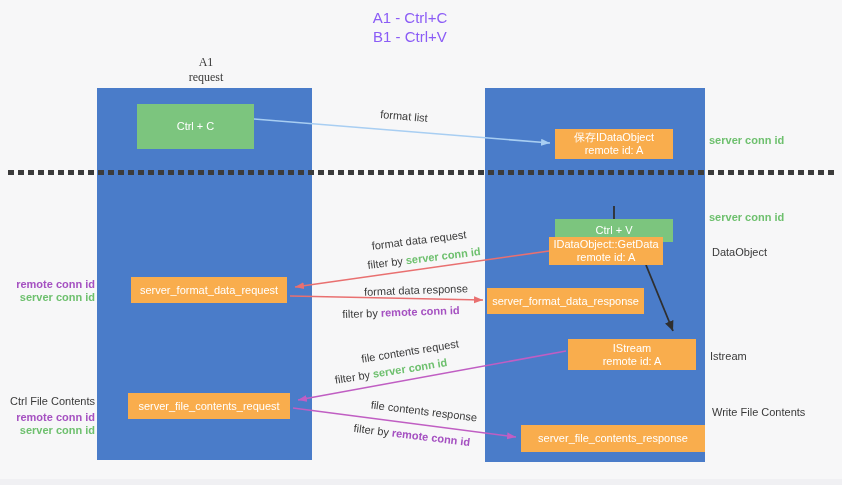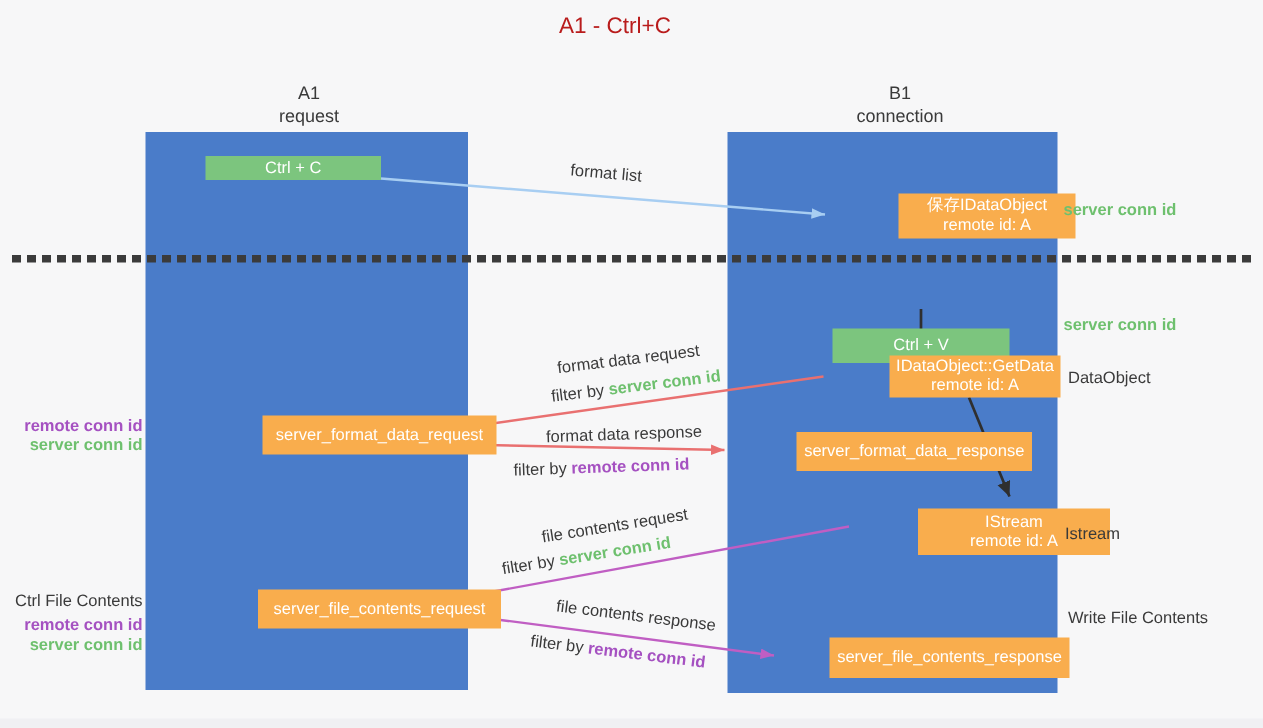--- a/index.html
+++ b/index.html
@@ -1,67 +1,64 @@
 <!DOCTYPE html>
 <html><head>
 <meta charset="utf-8">
 <style>
   html,body{margin:0;padding:0;}
   body{font-family:"Liberation Sans","DejaVu Sans",sans-serif;background:#e9e9ea;}
   .canvas{position:relative;width:842px;height:485px;background:#f7f7f8;overflow:hidden;}
   .bottom-edge{position:absolute;left:0;right:0;bottom:0;height:6px;background:#f0f0f3;}
 
   .title{position:absolute;left:310px;top:8px;width:200px;text-align:center;
-         font-size:15px;line-height:19px;color:#b91c1c;}
+         font-size:15px;line-height:19px;color:#8b5cf6;}
 
   .col{position:absolute;background:#4a7cc9;}
   .col-left{left:97px;top:88px;width:215px;height:372px;}
   .col-right{left:485px;top:88px;width:220px;height:374px;}
 
   .lifeline-header{position:absolute;top:55px;width:120px;text-align:center;
-                   font-size:12px;line-height:15px;color:#3a3a3a;}
+                   font-size:12px;line-height:15px;color:#3a3a3a;font-family:Liberation Serif, serif;}
   .hdr-left{left:146px;}
   .hdr-right{left:540px;}
 
   .divider{position:absolute;left:8px;top:170px;width:828px;height:5px;
            background:repeating-linear-gradient(90deg,#3b3b3b 0 6px,transparent 6px 10px);}
 
   .arrow-layer{position:absolute;left:0;top:0;width:842px;height:485px;pointer-events:none;}
 
   .box{position:absolute;display:flex;flex-direction:column;align-items:center;justify-content:center;
        color:#ffffff;font-size:11px;line-height:13px;text-align:center;white-space:nowrap;}
   .green{background:#7cc57e;}
-  .orange{background:#f9ad4d;margin-left:44px;}
+  .orange{background:#f9ad4d;}
 
   .elabel{position:absolute;font-size:11px;color:#3a3a3a;white-space:nowrap;
           transform:translate(-50%,-50%) rotate(var(--rot,0deg));}
   .elabel .fb{margin-right:3px;}
   .tg{color:#6ec06e;font-weight:bold;}
   .tp{color:#a551c1;font-weight:bold;}
 
   .side{position:absolute;font-size:11px;line-height:13px;white-space:nowrap;}
   .side-dark{color:#3a3a3a;}
   .left-block{left:0;width:95px;text-align:right;}
 </style>
 </head>
 <body>
 
 <div class="canvas">
 
   <div class="title">
     <div>A1 - Ctrl+C</div>
+    <div>B1 - Ctrl+V</div>
   </div>
 
   <div class="lifeline-header hdr-left">
     <div>A1</div>
     <div>request</div>
-  </div>
-  <div class="lifeline-header hdr-right">
-    <div>B1</div>
-    <div>connection</div>
   </div>
 
   <div class="col col-left"></div>
   <div class="col col-right"></div>
 
   <div class="divider"></div>
 
   <svg class="arrow-layer" viewBox="0 0 842 485">
     <defs>
       <marker id="m-blue" markerWidth="10" markerHeight="8" refX="9" refY="3.5" orient="auto" markerUnits="userSpaceOnUse">
@@ -79,21 +76,21 @@
     </defs>
     <line x1="254" y1="119" x2="550" y2="143" stroke="#a8cef2" stroke-width="1.6" marker-end="url(#m-blue)"></line>
     <line x1="614" y1="206" x2="614" y2="230" stroke="#2f2f2f" stroke-width="1.8" marker-end="url(#m-blk)"></line>
     <line x1="549" y1="251" x2="295" y2="287" stroke="#e97070" stroke-width="1.6" marker-end="url(#m-red)"></line>
     <line x1="290" y1="296" x2="483" y2="300" stroke="#e97070" stroke-width="1.6" marker-end="url(#m-red)"></line>
     <line x1="646" y1="265" x2="673" y2="331" stroke="#2f2f2f" stroke-width="1.8" marker-end="url(#m-blk)"></line>
     <line x1="566" y1="351" x2="298" y2="400" stroke="#c05ec3" stroke-width="1.6" marker-end="url(#m-mag)"></line>
     <line x1="293" y1="408" x2="516" y2="437" stroke="#c05ec3" stroke-width="1.6" marker-end="url(#m-mag)"></line>
   </svg>
 
-  <div class="box green" style="left:137px;top:104px;width:117px;height:16px;">
+  <div class="box green" style="left:137px;top:104px;width:117px;height:45px;">
     <span>Ctrl + C</span>
   </div>
 
   <div class="box orange" style="left:555px;top:129px;width:118px;height:30px;">
     <span>保存IDataObject</span>
     <span>remote id: A</span>
   </div>
 
   <div class="box green" style="left:555px;top:183px;width:118px;height:23px;margin-top:36px;">
     <span>Ctrl + V</span>
@@ -114,21 +111,21 @@
 
   <div class="box orange" style="left:568px;top:339px;width:128px;height:31px;">
     <span>IStream</span>
     <span>remote id: A</span>
   </div>
 
   <div class="box orange" style="left:128px;top:393px;width:162px;height:26px;justify-content:center;">
     <span>server_file_contents_request</span>
   </div>
 
-  <div class="box orange" style="left:509px;top:425px;width:160px;height:27px;text-align:right;">
+  <div class="box orange" style="left:521px;top:425px;width:184px;height:27px;text-align:right;">
     <span>server_file_contents_response</span>
   </div>
 
   <div class="elabel" style="left:404px;top:116px;--rot:5deg">format list</div>
 
   <div class="elabel" style="left:419px;top:240px;--rot:-7deg">format data request</div>
   <div class="elabel" style="left:424px;top:258px;--rot:-7deg">
     <span class="fb">filter by</span><span class="tg">server conn id</span>
   </div>
 

